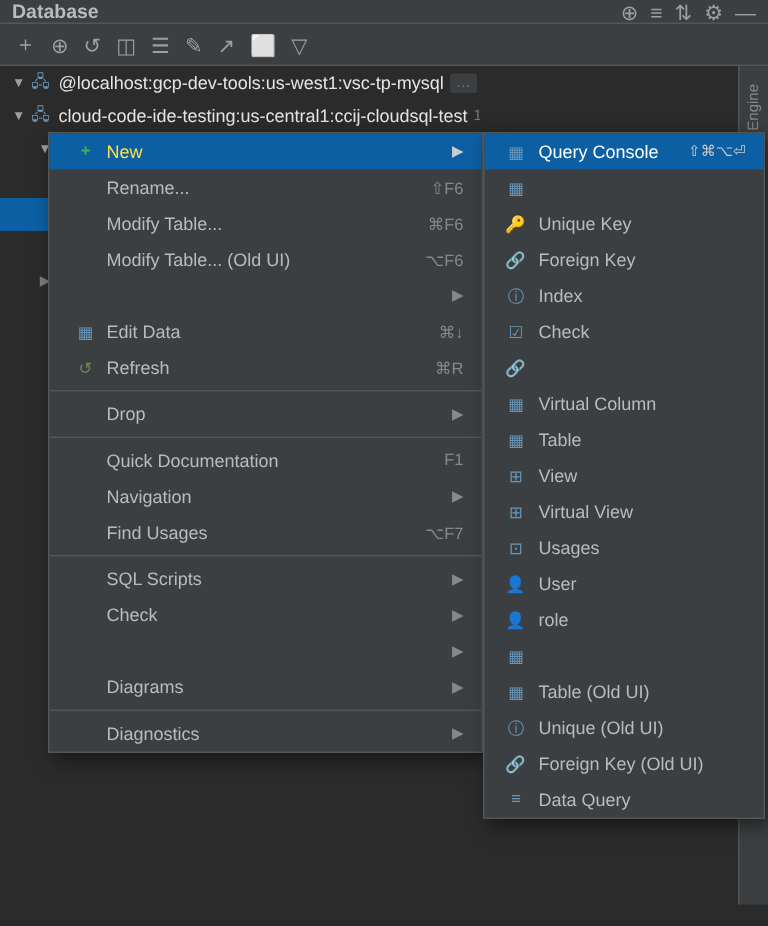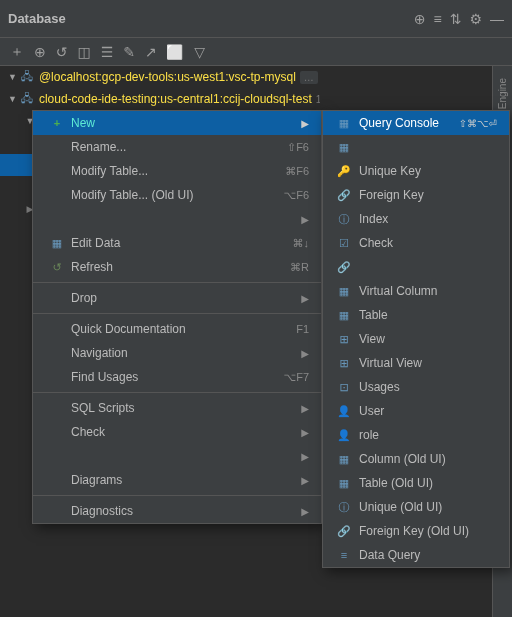--- a/index.html
+++ b/index.html
@@ -14,21 +14,21 @@
       position: relative;
     }
 
     
     .toolbar {
       background: #3c3f41;
       border-bottom: 1px solid #555;
       padding: 4px 8px;
       display: flex;
       align-items: center;
-      height: 38px;
+      height: 16px;
     }
     .toolbar-title {
       color: #bbbbbb;
       font-size: 13px;
       font-weight: bold;
     }
     .toolbar-icons {
       margin-left: auto;
       display: flex;
       gap: 8px;
@@ -108,21 +108,21 @@
       height: 16px;
       display: inline-flex;
       align-items: center;
       justify-content: center;
       margin-right: 4px;
       font-size: 11px;
       flex-shrink: 0;
     }
 
     .node-label {
-      color: #fde047;
+      color: #e5e5e5;
       font-size: 12px;
     }
     .node-badge {
       color: #777;
       font-size: 10px;
       margin-left: 4px;
     }
     .node-url-badge {
       color: #777;
       font-size: 10px;
@@ -152,21 +152,21 @@
       white-space: nowrap;
     }
     .cm-item.highlighted {
       background: #0d5fa3;
       color: #ffffff;
     }
     .cm-item-label {
       flex: 1;
       font-size: 12px;
     }
-    .cm-item-label.highlighted { color: #5eead4; }
+    .cm-item-label.highlighted { color: #fde047; }
     .cm-shortcut {
       color: #888;
       font-size: 11px;
       margin-left: 20px;
     }
     .cm-arrow {
       color: #888;
       font-size: 10px;
       margin-left: auto;
     }
@@ -516,21 +516,20 @@
       <span class="cm-right-label">User</span>
     </div>
 
     <div class="cm-right-item">
       <span class="cm-right-icon" style="color:#6897bb;">👤</span>
       <span class="cm-right-label">role</span>
     </div>
 
     <div class="cm-right-item">
       <span class="cm-right-icon" style="color:#6897bb;">▦</span>
-      <span class="cm-right-label">Column (Old UI)</span>
     </div>
 
     <div class="cm-right-item">
       <span class="cm-right-icon" style="color:#6897bb;">▦</span>
       <span class="cm-right-label">Table (Old UI)</span>
     </div>
 
     <div class="cm-right-item">
       <span class="cm-right-icon" style="color:#6897bb;">ⓘ</span>
       <span class="cm-right-label">Unique (Old UI)</span>

